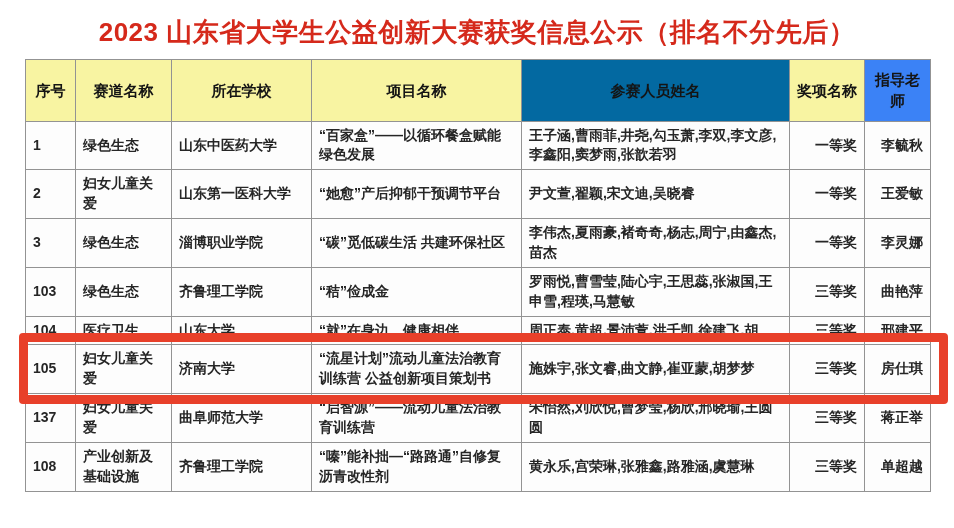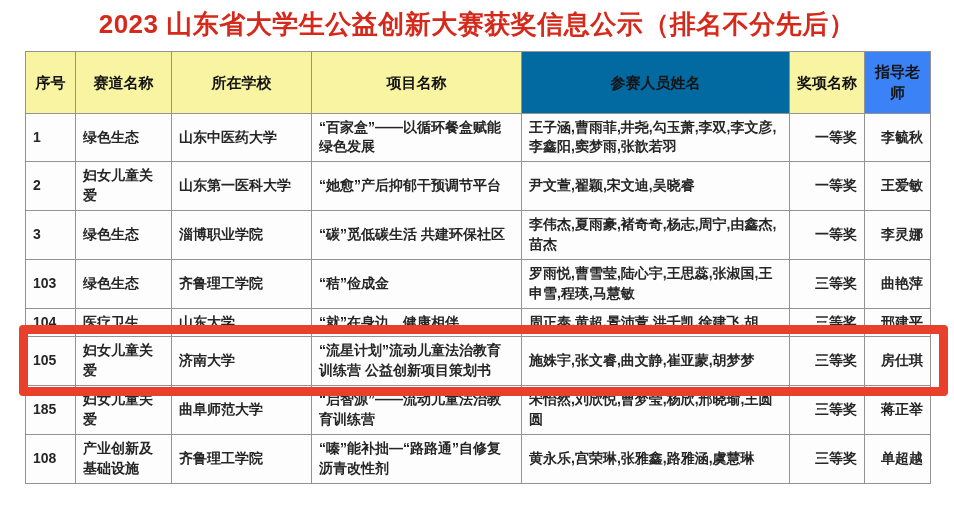--- a/index.html
+++ b/index.html
@@ -2,21 +2,21 @@
 <html><head>
 <meta charset="utf-8">
 <style>
   html,body { margin:0; padding:0; background:#ffffff; }
   .page {
     width:954px; min-height:528px; margin:0 auto; position:relative;
     box-sizing:border-box; padding-top:5px; overflow:visible;
     font-family:"Liberation Sans","DejaVu Sans",sans-serif;
   }
   .page-title {
-    margin:2px 10px 9px; text-align:center;
+    margin:10px 10px 9px; text-align:center;
     font-size:26px; font-weight:bold; letter-spacing:0.5px;
     color:#d5291b;
   }
   .table-wrap { position:relative; padding:0 0 16px 25px; }
   table.awards {
     border-collapse:collapse; width:905px; table-layout:fixed;
     font-size:14px; font-weight:600; color:#262626;
     background:#fdfdfd;
   }
   table.awards th, table.awards td {
@@ -113,21 +113,21 @@
           <tr>
             <td class="cell-no">105</td>
             <td>妇女儿童关爱</td>
             <td>济南大学</td>
             <td>“流星计划”流动儿童法治教育训练营 公益创新项目策划书</td>
             <td>施姝宇,张文睿,曲文静,崔亚蒙,胡梦梦</td>
             <td class="center">三等奖</td>
             <td class="center">房仕琪</td>
           </tr>
           <tr>
-            <td class="cell-no">185</td>
+            <td class="cell-no">137</td>
             <td>妇女儿童关爱</td>
             <td>曲阜师范大学</td>
             <td>“启智源”——流动儿童法治教育训练营</td>
             <td>宋怡然,刘欣悦,曹梦莹,杨欣,邢晓瑜,王圆圆</td>
             <td class="center">三等奖</td>
             <td class="center">蒋正举</td>
           </tr>
           <tr>
             <td class="cell-no">108</td>
             <td>产业创新及基础设施</td>

